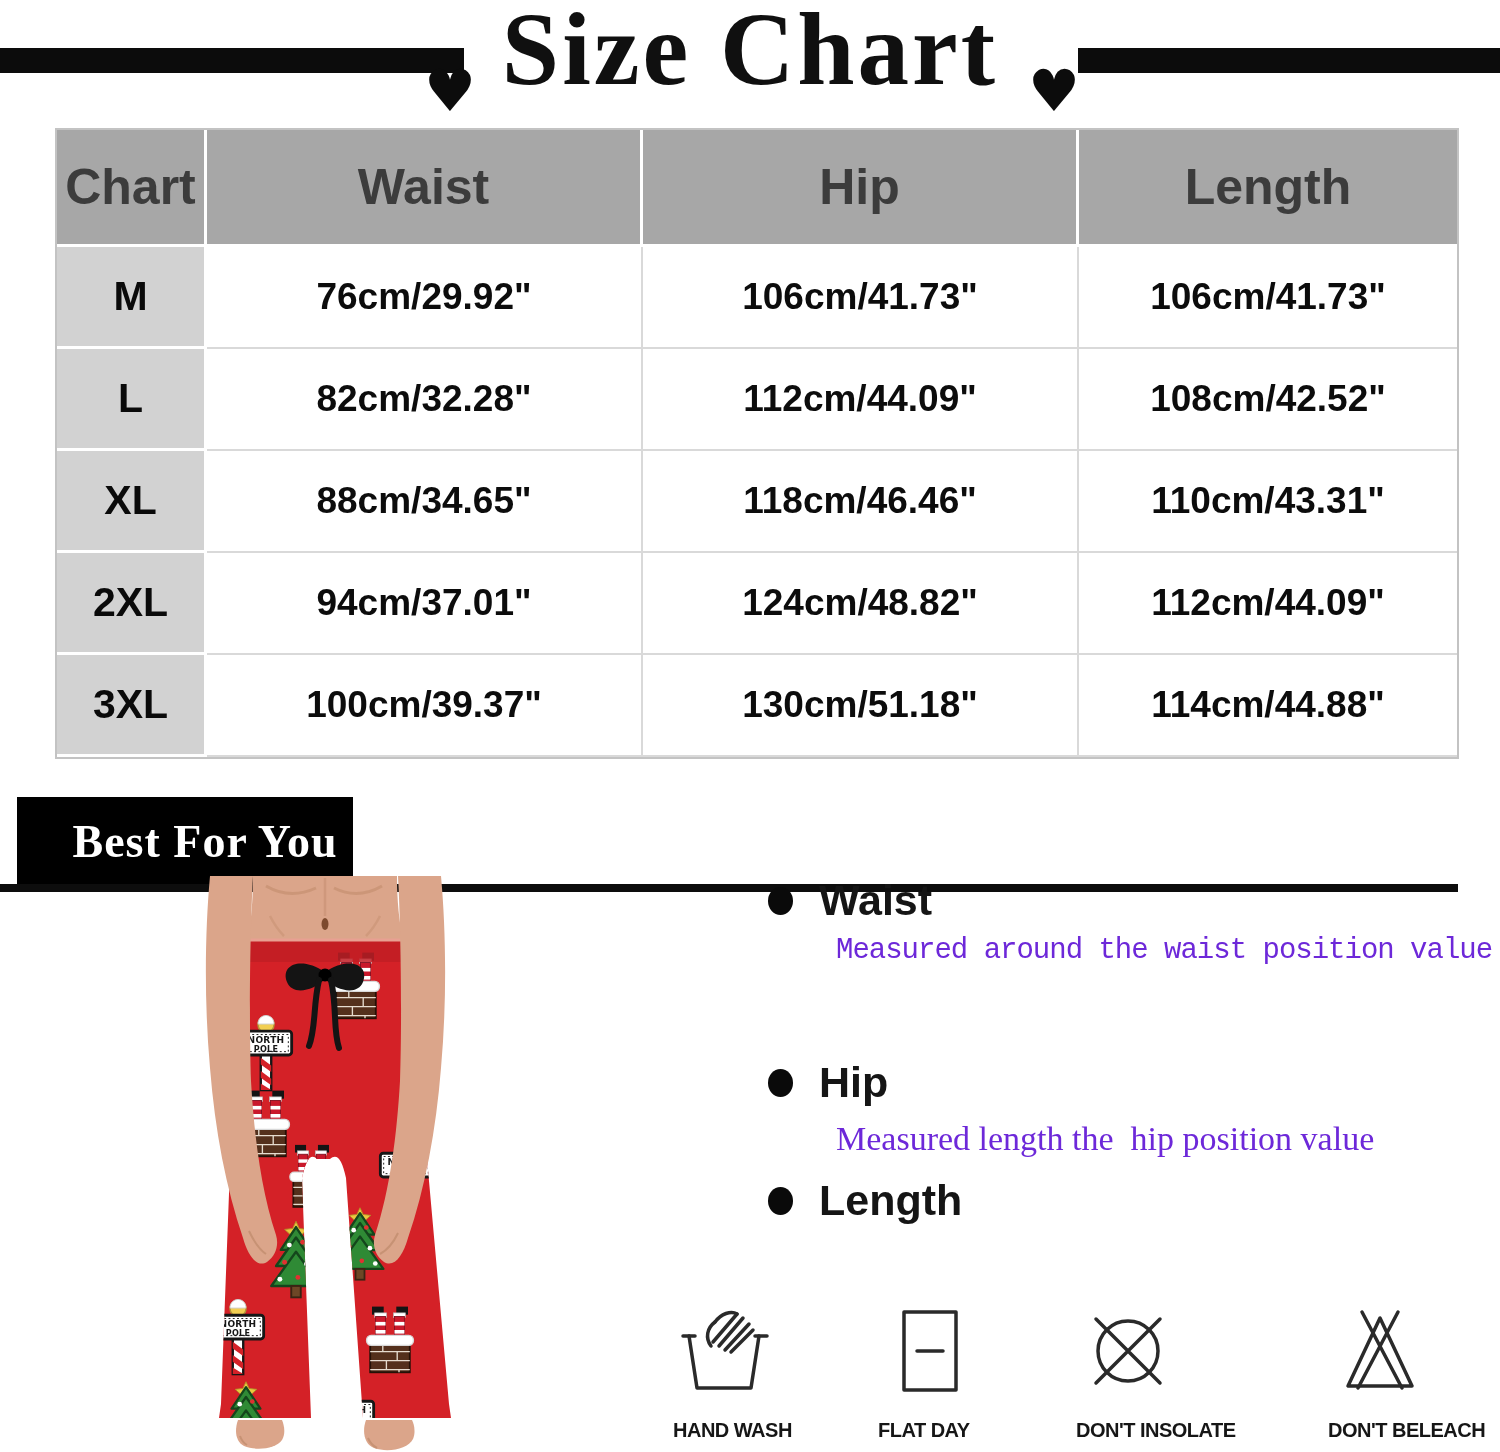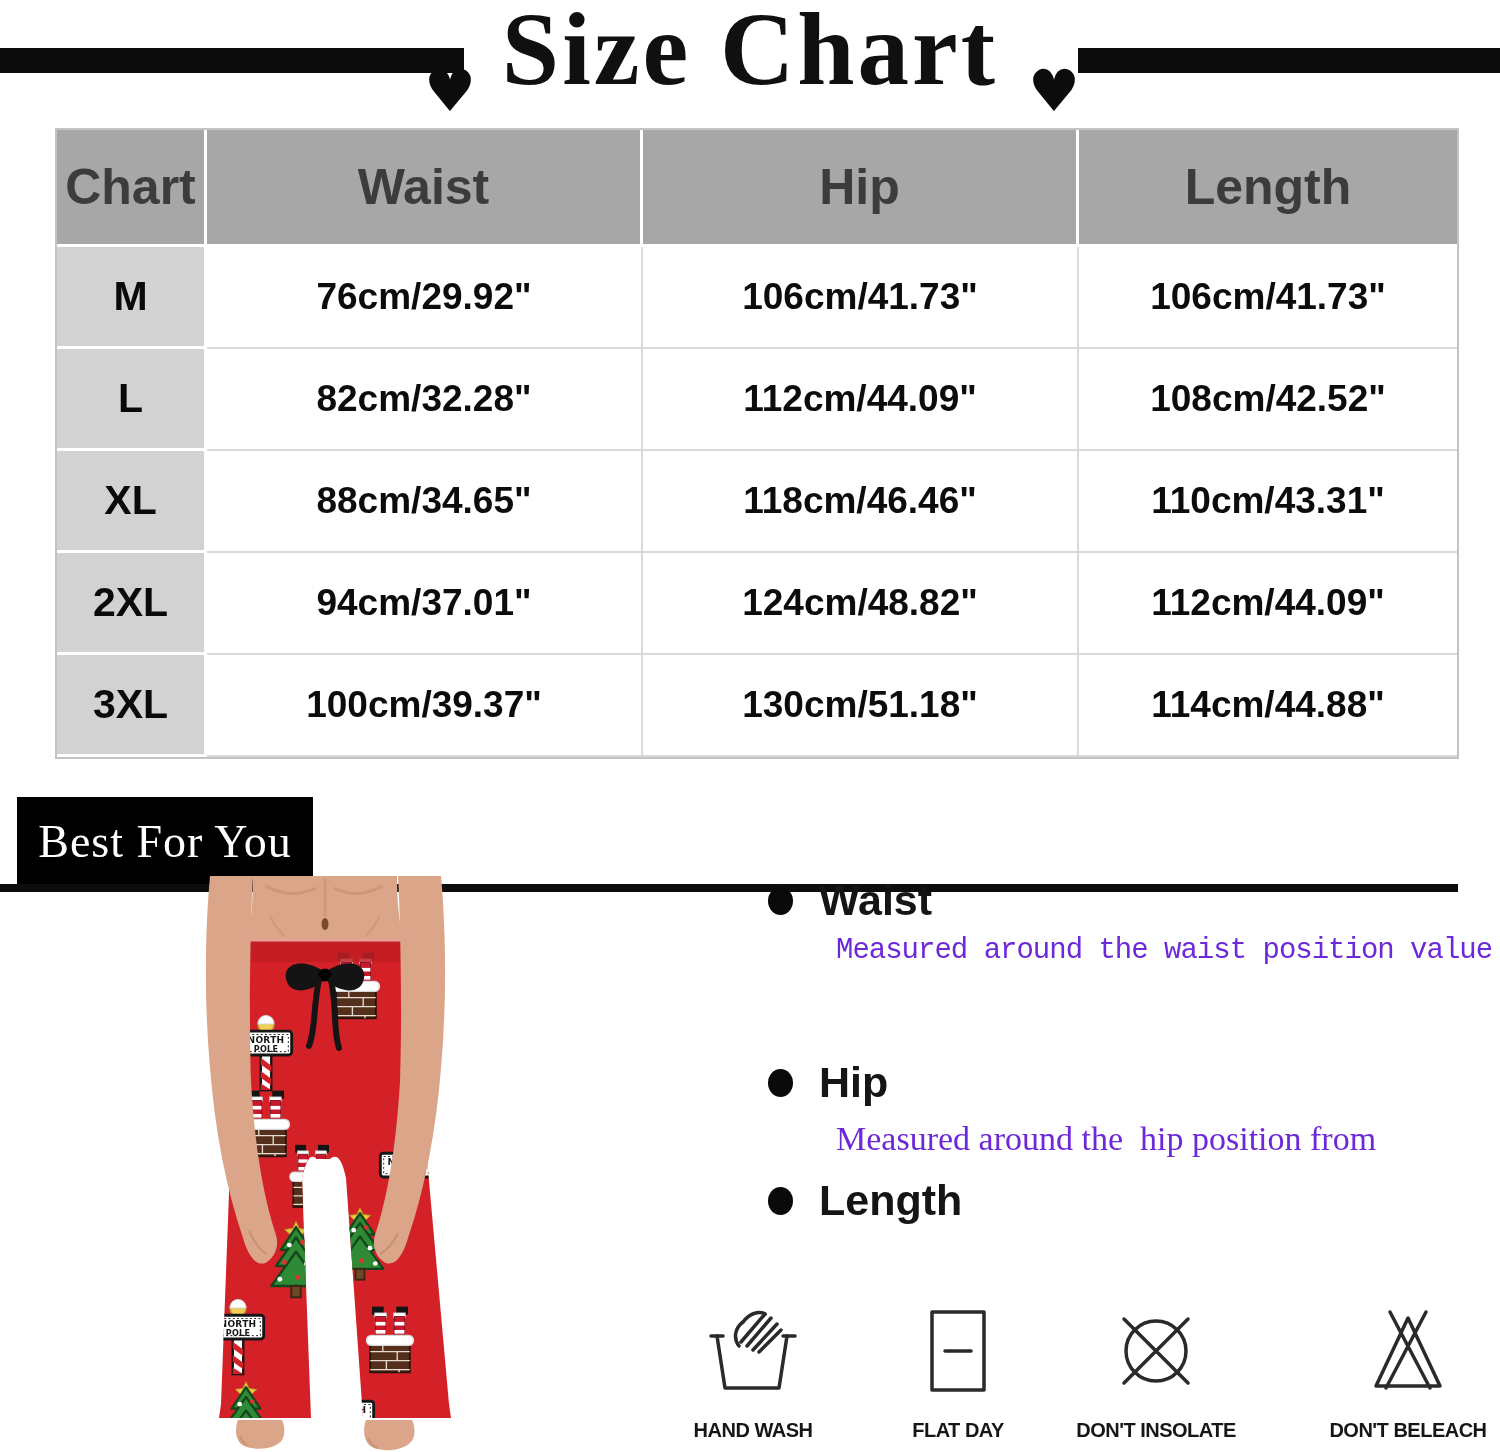--- a/index.html
+++ b/index.html
@@ -29,34 +29,34 @@
       border-right:3px solid #fff;border-bottom:3px solid #fff;}
   .td{background:#ffffff;color:#0c0c0c;font-weight:bold;font-size:37px;
       border-right:2px solid #d9d9d9;border-bottom:2px solid #d9d9d9;}
   .td-size{background:#d2d2d2;color:#0a0a0a;font-weight:bold;font-size:41px;
       border-right:3px solid #fff;border-bottom:3px solid #fff;}
   .last{border-right:none !important;}
 
   
   .section-box{position:absolute;left:17px;top:797px;width:296px;height:88px;
                background:#000;color:#fff;display:flex;align-items:center;justify-content:center;
-               font-family:"Liberation Serif",serif;font-weight:normal;font-size:46px;letter-spacing:1px;}
+               font-family:"Liberation Serif",serif;font-weight:bold;font-size:46px;letter-spacing:1px;padding-left:40px;}
   .section-rule{position:absolute;left:0;top:884px;width:1458px;height:8px;background:#0d0d0d;}
 
   
   .note{position:absolute;left:768px;}
   .note-head{display:flex;align-items:center;gap:26px;}
   .bullet{width:25px;height:28px;background:#0a0a0a;border-radius:50%;flex:0 0 auto;}
   .term{font-weight:bold;font-size:43px;color:#151515;}
   .note-desc{margin-left:68px;margin-top:9px;color:#6d28d9;white-space:pre-wrap;}
   .desc-mono{font-family:"Liberation Mono",monospace;font-size:29px;letter-spacing:-1px;}
   .desc-serif{font-family:"Liberation Serif",serif;font-size:34px;max-width:640px;line-height:1.33;}
 
   
-  .care{position:absolute;top:1300px;width:160px;display:flex;flex-direction:column;align-items:center;}
+  .care{position:absolute;top:1300px;width:160px;display:flex;flex-direction:column;align-items:flex-start;}
   .care svg{stroke:#2a2a2a;stroke-width:3.5;fill:none;stroke-linecap:round;stroke-linejoin:round;}
   .care-label{margin-top:14px;font-weight:bold;font-size:20px;letter-spacing:-0.5px;
               color:#161616;white-space:nowrap;}
 
   
   .model{position:absolute;left:150px;top:876px;}
 </style>
 </head>
 <body>
 
@@ -212,21 +212,21 @@
       <span class="term">Waist</span>
     </div>
     <div class="note-desc desc-mono">Measured around the waist position value</div>
   </div>
 
   <div class="note" style="top:1058px">
     <div class="note-head">
       <span class="bullet"></span>
       <span class="term">Hip</span>
     </div>
-    <div class="note-desc desc-serif">Measured around the  hip position from</div>
+    <div class="note-desc desc-serif">Measured length the  hip position value</div>
   </div>
 
   <div class="note" style="top:1176px">
     <div class="note-head">
       <span class="bullet"></span>
       <span class="term">Length</span>
     </div>
   </div>
 
   <div class="care" style="left:673px">

